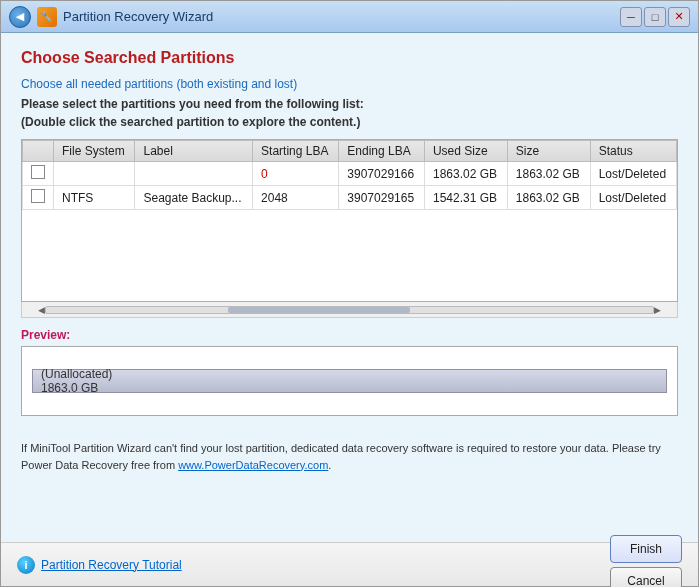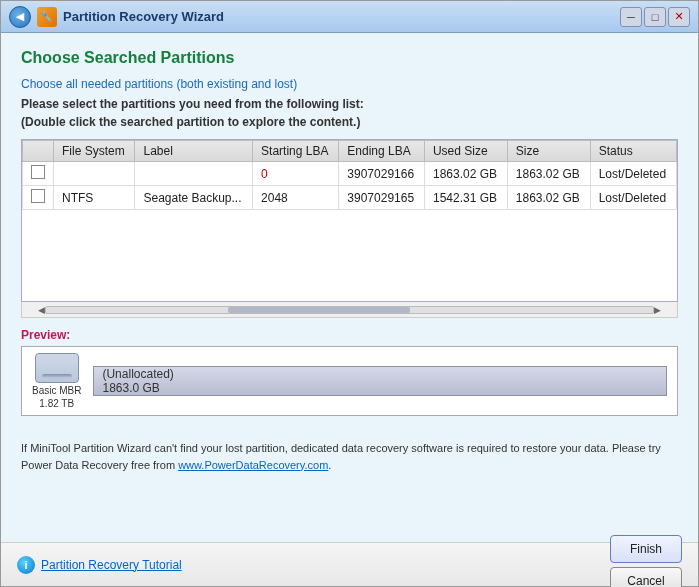--- a/index.html
+++ b/index.html
@@ -45,21 +45,21 @@
     .title-icon {
       width: 20px; height: 20px;
       background: linear-gradient(135deg, #f0a030, #e07000);
       border-radius: 3px;
       display: flex; align-items: center; justify-content: center;
       color: white; font-size: 10px;
     }
     .titlebar-text {
       font-size: 13px;
       color: #1a3a6a;
-      font-weight: 700;
+      font-weight: 400;
     }
     .titlebar-controls {
       display: flex; gap: 2px;
     }
     .title-ctrl-btn {
       width: 22px; height: 20px;
       background: #d0d8e8;
       border: 1px solid #8090b0;
       border-radius: 3px;
       display: flex; align-items: center; justify-content: center;
@@ -70,21 +70,21 @@
     .content-area {
       background: #eaf4fb;
       flex: 1;
       display: flex;
       flex-direction: column;
       padding: 16px 20px 10px 20px;
       overflow: hidden;
     }
     .page-title {
       font-size: 16px;
-      color: #15803d;
+      color: #b91c1c;
       font-weight: bold;
       margin-bottom: 10px;
     }
     .instruction-blue {
       color: #1a6abf;
       font-size: 12px;
       margin-bottom: 4px;
     }
     .instruction-black {
       color: #333;
@@ -208,21 +208,21 @@
       background: linear-gradient(to bottom, #8090a8, #c0c8d8);
       border-radius: 2px;
     }
     .disk-label-text {
       font-size: 10px;
       color: #333;
       text-align: center;
     }
     .unallocated-bar-container {
       flex: 1;
-      height: 30px;
+      height: 24px;
       background: linear-gradient(to bottom, #d4d8e8, #b8bcd0);
       border: 1px solid #9090a0;
       display: flex;
       flex-direction: column;
       justify-content: center;
       padding: 4px 8px;
     }
     .unallocated-text {
       font-size: 12px;
       color: #333;
@@ -374,25 +374,20 @@
       <span class="scroll-arrow">◀</span>
       <div class="scrollbar-track">
         <div class="scrollbar-thumb"></div>
       </div>
       <span class="scroll-arrow">▶</span>
     </div>
 
     <div class="preview-section">
       <div class="preview-label">Preview:</div>
       <div class="preview-box">
-        <div class="disk-icon">
-          <div class="disk-shape"></div>
-          <div class="disk-label-text">Basic MBR</div>
-          <div class="disk-label-text">1.82 TB</div>
-        </div>
         <div class="unallocated-bar-container">
           <div class="unallocated-text">(Unallocated)</div>
           <div class="unallocated-size">1863.0 GB</div>
         </div>
       </div>
     </div>
 
     <div class="footer-note">
       <span>If MiniTool Partition Wizard can't find your lost partition, dedicated data recovery software is required to restore your data. Please try</span>
       <span>Power Data Recovery free from</span>

